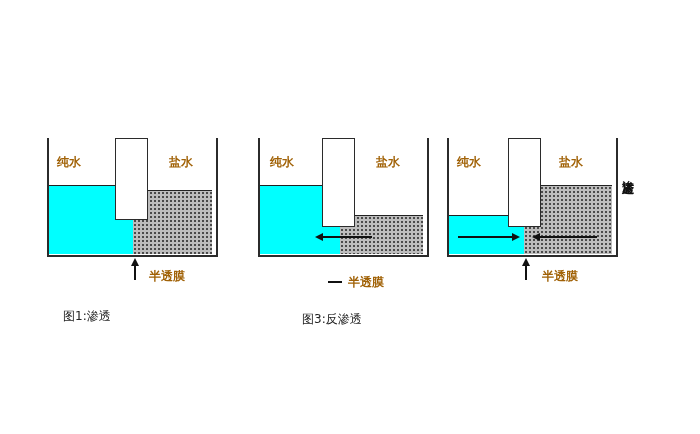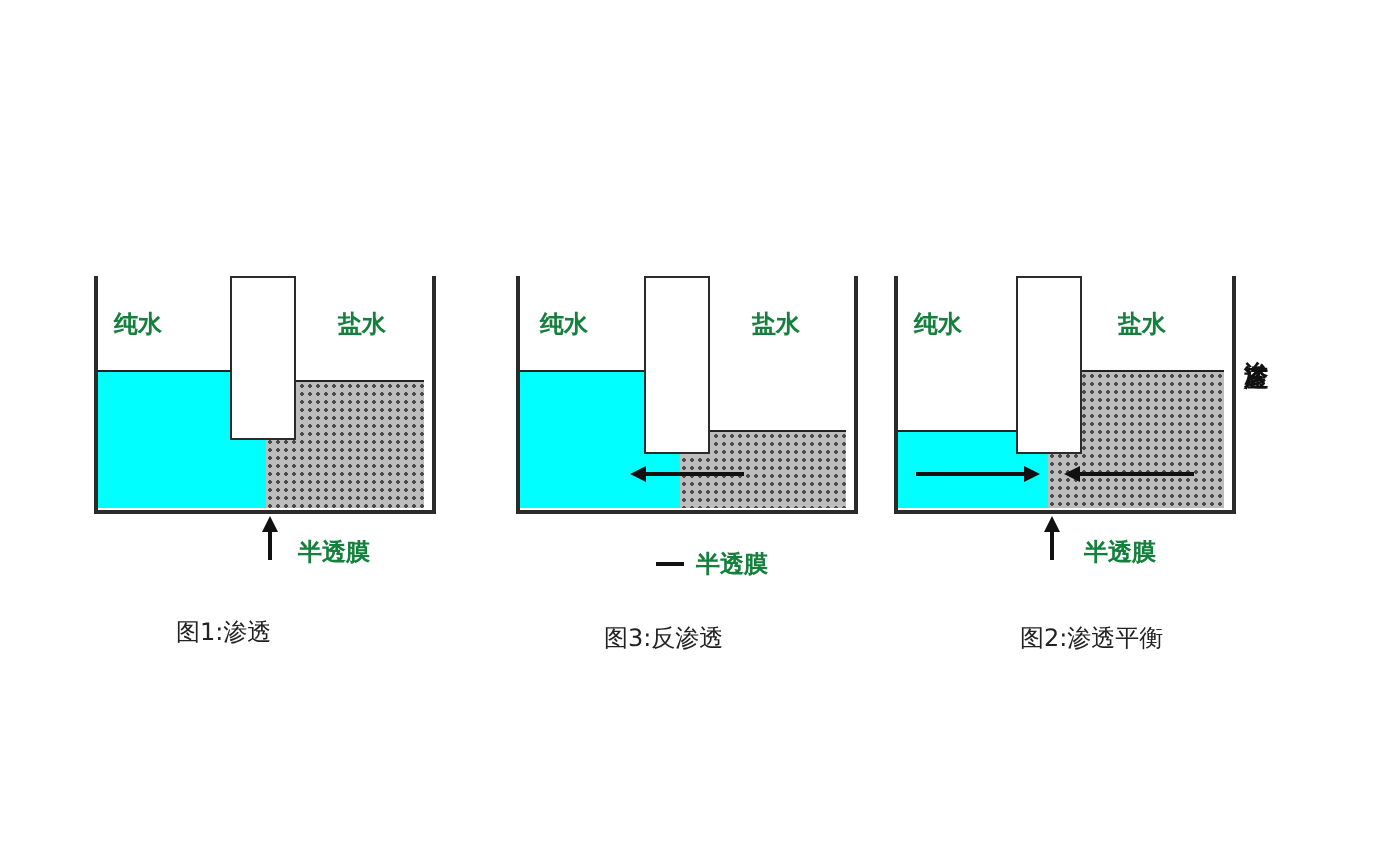--- a/index.html
+++ b/index.html
@@ -19,41 +19,41 @@
   }
   .water-pure { position:absolute; background:#00ffff; border-top:1px solid #222; z-index:1; }
   .water-salt {
     position:absolute; z-index:1; border-top:1px solid #222;
     background-color:#bdbdbd;
     background-image:radial-gradient(circle, #4a4a4a 1px, rgba(0,0,0,0) 1px);
     background-size:4px 4px;
   }
   .tube { position:absolute; background:#ffffff; border:1px solid #2b2b2b; z-index:2; }
 
-  .label { position:absolute; font-size:12px; font-weight:bold; color:#15803d; z-index:3; white-space:nowrap; }
+  .label { position:absolute; font-size:12px; font-weight:bold; color:#a16207; z-index:3; white-space:nowrap; }
   .caption { position:absolute; font-size:12px; color:#222; white-space:nowrap; }
   .vtext { position:absolute; writing-mode:vertical-rl; font-size:12px; font-weight:bold; color:#111; letter-spacing:2px; white-space:nowrap; }
 
   .harrow { position:absolute; height:2px; background:#111; z-index:3; }
   .vline  { position:absolute; width:2px; background:#111; z-index:3; }
   .hdash  { position:absolute; width:14px; height:2px; background:#111; z-index:3; }
   .head-left  { position:absolute; width:0; height:0; border-top:4px solid transparent; border-bottom:4px solid transparent; border-right:8px solid #111; z-index:3; }
   .head-right { position:absolute; width:0; height:0; border-top:4px solid transparent; border-bottom:4px solid transparent; border-left:8px solid #111; z-index:3; }
   .head-up    { position:absolute; width:0; height:0; border-left:4px solid transparent; border-right:4px solid transparent; border-bottom:8px solid #111; z-index:3; }
 
   
   #f1 .water-pure { left:2px;  top:47px; width:84px; height:68px; }
   #f1 .water-salt { left:86px; top:52px; width:79px; height:63px; }
   #f1 .tube       { left:68px; top:0;    width:31px; height:80px; }
   #f1 .label-pure { left:10px;  top:16px; }
   #f1 .label-salt { left:122px; top:16px; }
   #f1 .head-up    { left:84px;  top:120px; }
   #f1 .vline      { left:87px;  top:128px; height:14px; }
   #f1 .label-membrane { left:102px; top:130px; }
-  #f1 .caption    { left:41px;  top:170px; }
+  #f1 .caption    { left:16px;  top:170px; }
 
   
   #f3 .water-pure { left:2px;  top:47px; width:80px; height:68px; }
   #f3 .water-salt { left:82px; top:77px; width:83px; height:38px; }
   #f3 .tube       { left:64px; top:0;    width:31px; height:87px; }
   #f3 .label-pure { left:12px;  top:16px; }
   #f3 .label-salt { left:118px; top:16px; }
   #f3 .arrow-line { left:65px; top:98px; width:49px; }
   #f3 .head-left  { left:57px; top:95px; }
   #f3 .hdash      { left:70px; top:143px; }
@@ -116,16 +116,15 @@
     <div class="label label-pure">纯水</div>
     <div class="label label-salt">盐水</div>
     <div class="harrow arrow-right-line"></div>
     <div class="head-right"></div>
     <div class="harrow arrow-left-line"></div>
     <div class="head-left"></div>
     <div class="head-up"></div>
     <div class="vline"></div>
     <div class="label label-membrane">半透膜</div>
     <div class="vtext">渗透压</div>
-    <div class="caption">图2:渗透平衡</div>
   </div>
 
 </div>
 
 </body></html>

